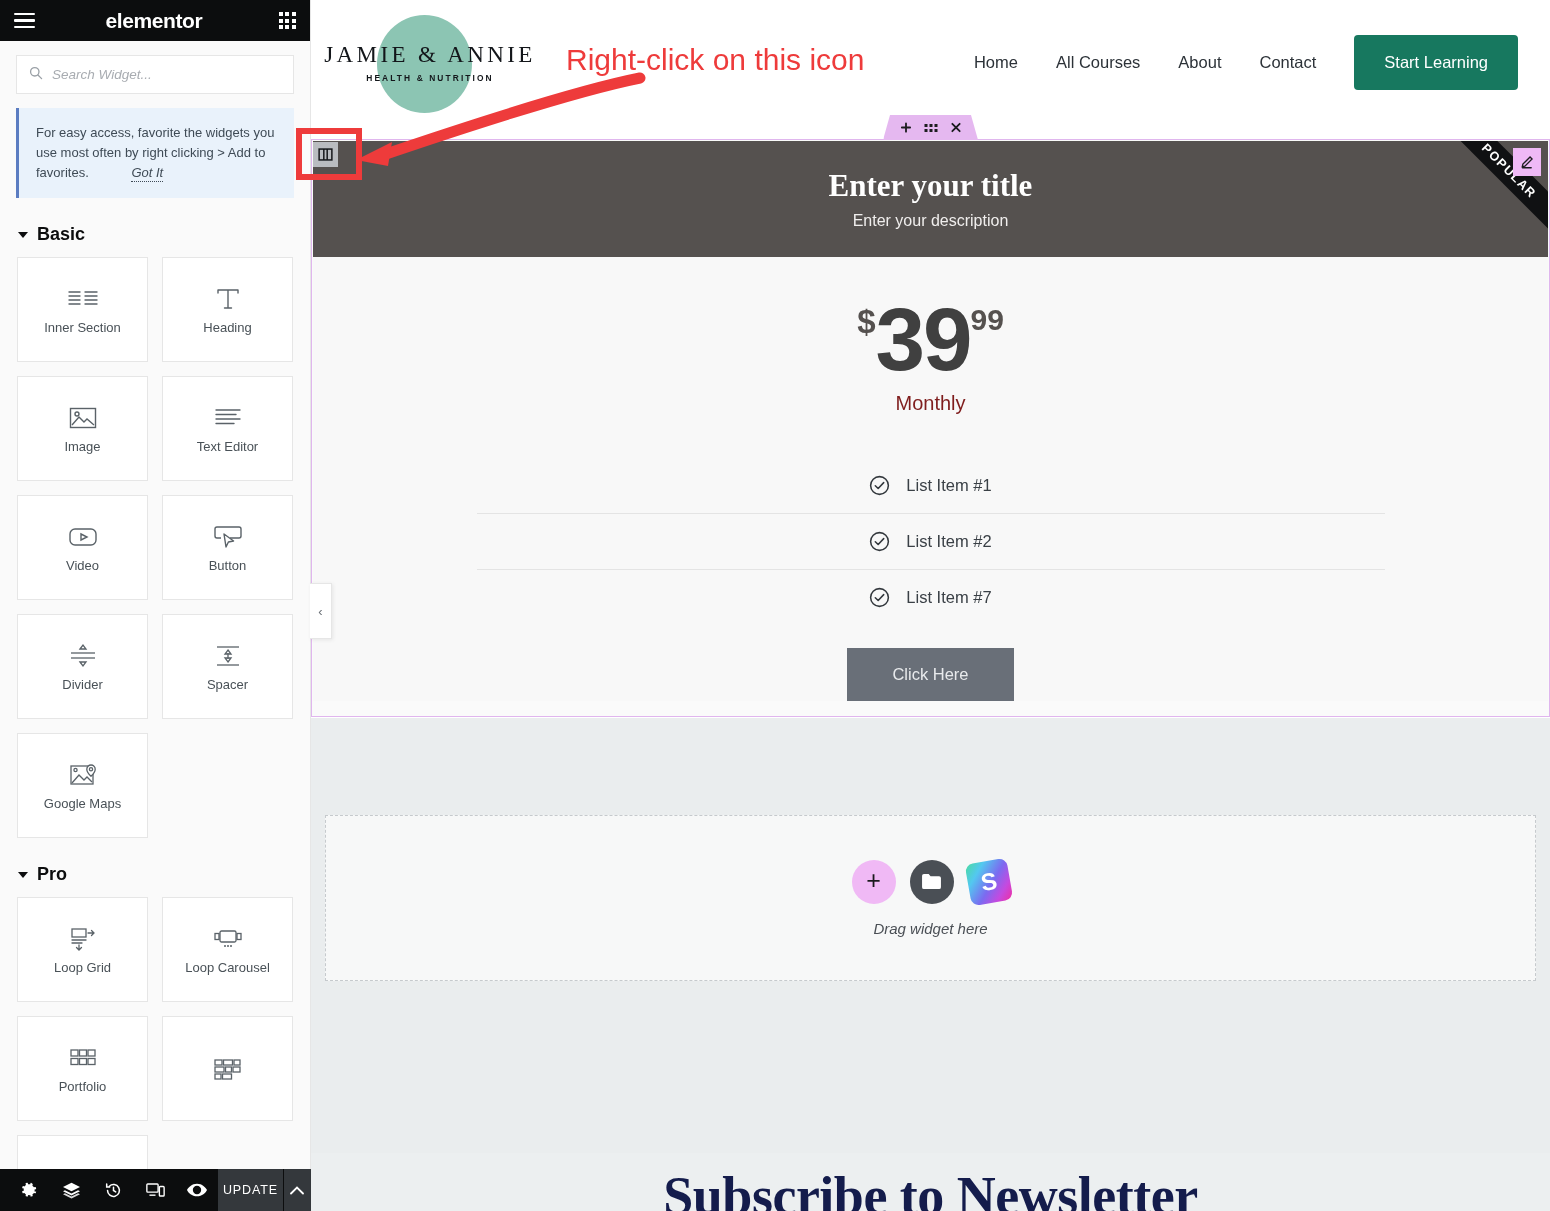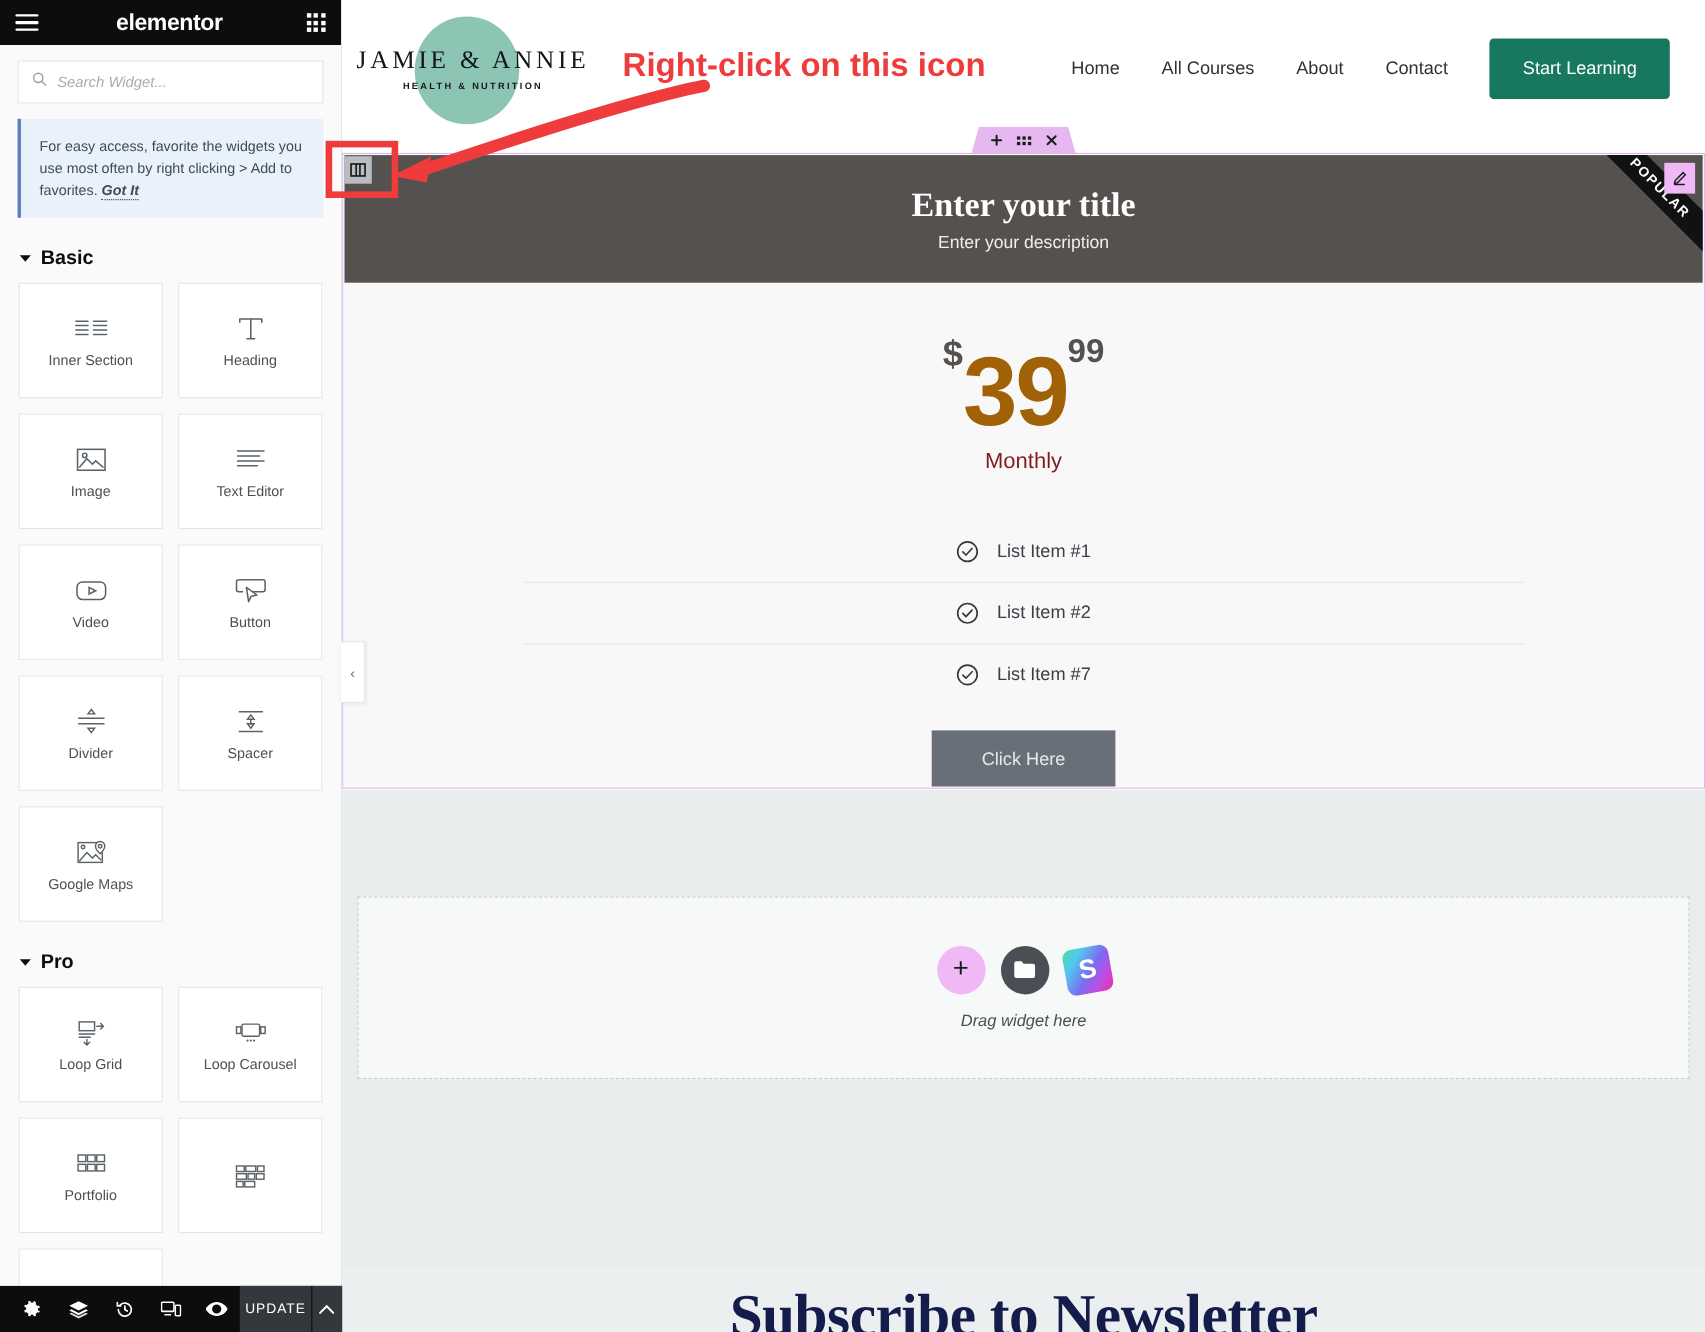--- a/index.html
+++ b/index.html
@@ -52,21 +52,21 @@
   .search-box input {
     border: 0; outline: 0; font-size: 13.5px; font-style: italic; color: #9aa0a6;
     background: transparent; width: 100%; font-family: "Liberation Sans", sans-serif;
   }
   .search-box input::placeholder { color: #a8acb1; font-style: italic; }
 
   .notice {
     margin: 8px 16px 0; background: #e9f2fb; border-left: 3px solid #5b7cc1;
     padding: 15px 17px; font-size: 13px; line-height: 1.55; color: #3f4b56;
   }
-  .notice b { font-weight: 700; font-style: italic; border-bottom: 1.6px dotted #3f4b56; padding-bottom: 1px; }
+  .notice b { font-weight: 400; font-style: italic; border-bottom: 1.6px dotted #3f4b56; padding-bottom: 1px; margin-left: 39px; }
 
   .scroll-area { flex: 1; overflow: hidden; padding-bottom: 10px; }
 
   .cat-head {
     display: flex; align-items: center; gap: 9px;
     padding: 26px 18px 12px; font-size: 18px; font-weight: 700; color: #0c0d0e;
     cursor: pointer;
   }
   .caret { width: 0; height: 0; border-left: 5px solid transparent; border-right: 5px solid transparent; border-top: 6px solid #0c0d0e; }
 
@@ -163,21 +163,21 @@
   }
   .edit-badge {
     position: absolute; right: 8px; top: 8px; width: 28px; height: 28px;
     background: #efb9f6; display: flex; align-items: center; justify-content: center;
     z-index: 14; cursor: pointer; color: #1d1d1f; font-size: 14px;
   }
 
   .price-body { background: #f8f8f8; padding-top: 38px; text-align: center; }
   .price-row { display: flex; align-items: flex-start; justify-content: center; line-height: 1; }
   .cur { font-size: 33px; font-weight: 700; color: #55514f; margin-top: 10px; }
-  .amt { font-size: 89px; font-weight: 700; color: #a16207; letter-spacing: -2px; margin-top: 16px; }
+  .amt { font-size: 89px; font-weight: 700; color: #404040; letter-spacing: -2px; }
   .frac { font-size: 30px; font-weight: 700; color: #55514f; margin-top: 10px; }
   .period { font-size: 20px; color: #7f1d1d; margin-top: 8px; }
 
   .plist { margin: 42px auto 0; width: 908px; }
   .pitem {
     display: flex; align-items: center; justify-content: center; gap: 16px;
     height: 56px; font-size: 16.5px; color: #3a4046;
   }
   .pitem + .pitem { border-top: 1px solid #e4e4e4; }
   .check { width: 21px; height: 21px; flex: 0 0 21px; color: #33383d; }
@@ -216,21 +216,21 @@
     overflow: hidden;
   }
   .news-title {
     font-family: "Liberation Serif", serif; font-weight: 700; font-size: 54px;
     color: #141c4c; letter-spacing: -0.5px; margin-top: 12px; white-space: nowrap;
   }
 
   
   .annot-text {
     position: absolute; left: 566px; top: 43px; z-index: 60;
-    font-size: 30px; font-weight: 700; color: #ee3b3b;
+    font-size: 30px; font-weight: 400; color: #ee3b3b;
     font-family: "Liberation Sans", sans-serif; white-space: nowrap;
   }
   .annot-arrow { position: absolute; left: 330px; top: 60px; width: 320px; height: 120px; z-index: 59; pointer-events: none; }
   .annot-box {
     position: absolute; left: 296px; top: 128px; width: 66px; height: 52px;
     border: 6px solid #ee3b3b; z-index: 61;
   }
   .col-icon {
     position: absolute; left: 313px; top: 142px; width: 25px; height: 25px;
     background: #b9bcc0; display: flex; align-items: center; justify-content: center;

